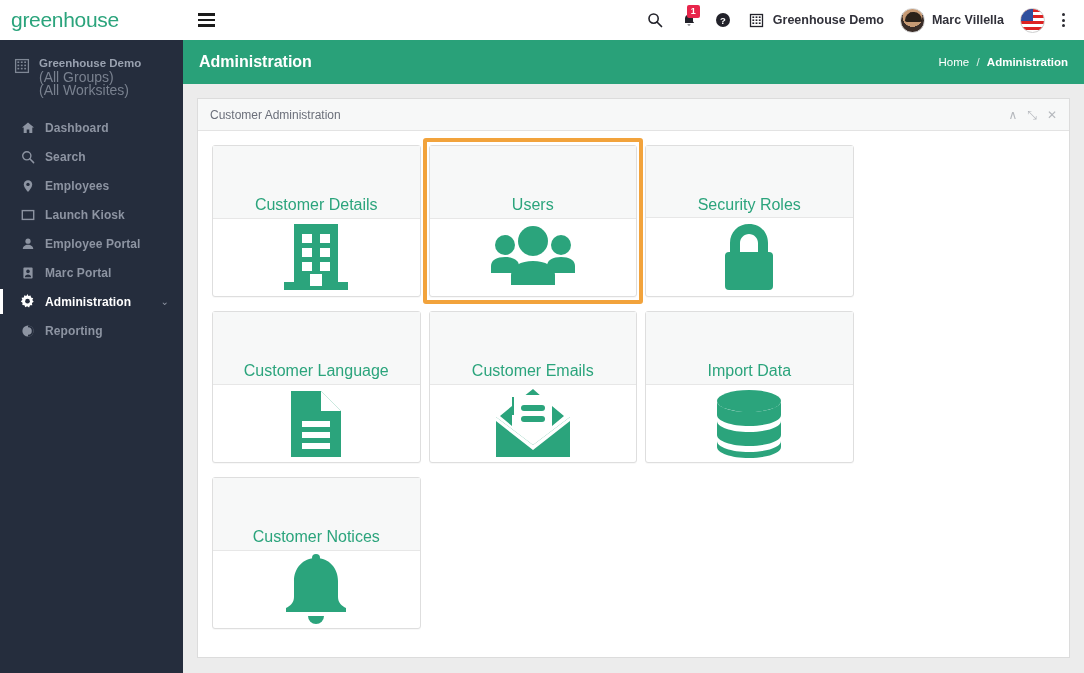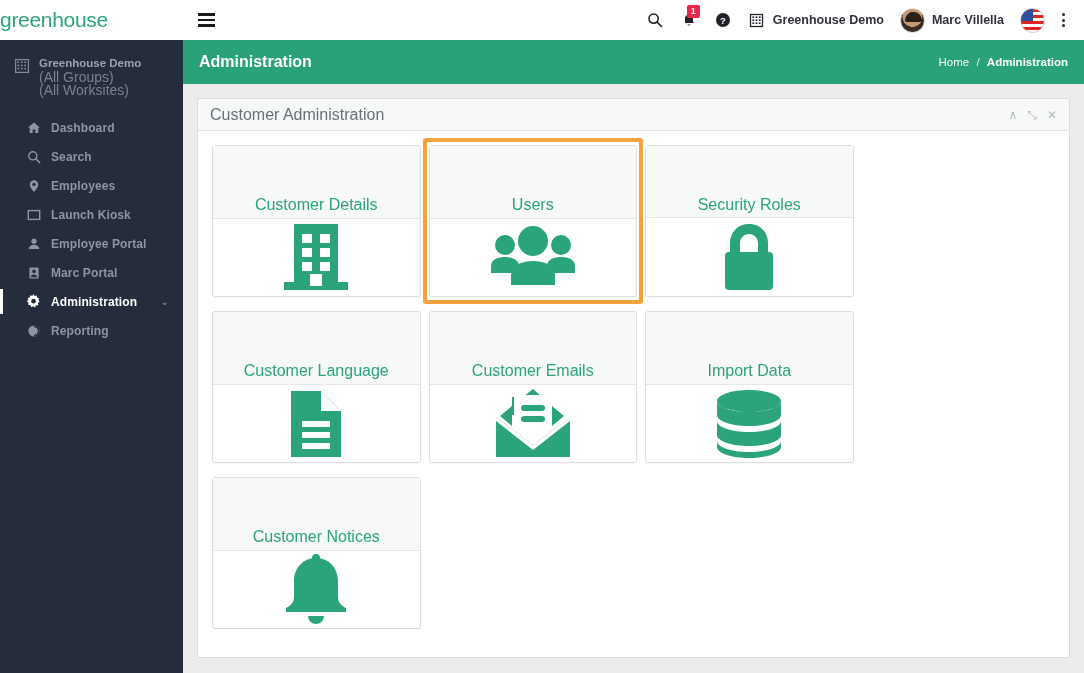--- a/index.html
+++ b/index.html
@@ -12,21 +12,21 @@
 
   
   .topbar {
     position: absolute; top: 0; left: 0;
     width: 1084px; height: 40px;
     background: #ffffff;
     display: flex; align-items: center;
   }
   .logo-wrap {
     width: 183px; height: 32px;
-    display: flex; align-items: center; 
+    display: flex; align-items: center; padding-left: 11px;
   }
   .logo-text {
     font-size: 21px; color: #2BA47C; font-weight: 400;
     letter-spacing: -0.3px;
   }
   .hamburger {
     margin-left: 8px; width: 30px; height: 40px;
     display: flex; flex-direction: column; justify-content: center;
     align-items: center; gap: 3px; cursor: pointer;
   }
@@ -76,21 +76,21 @@
     display: flex; padding: 16px 0 14px 14px; gap: 9px; cursor: pointer;
   }
   .company-icon { width: 16px; flex: 0 0 16px; margin-top: 2px; }
   .company-txt { display: flex; flex-direction: column; }
   .company-name { font-size: 11.5px; color: #9aa2b0; font-weight: bold; line-height: 15px; }
   .company-sub { font-size: 14px; color: #79818f; line-height: 13px; }
 
   .nav { margin-top: 2px; }
   .nav-item {
     display: flex; align-items: center; height: 29px;
-    padding-left: 26px; gap: 10px; cursor: pointer; position: relative;
+    padding-left: 20px; gap: 10px; cursor: pointer; position: relative;
   }
   .nav-item .ni-icon { width: 15px; flex: 0 0 15px; display: flex; align-items: center; justify-content: center; }
   .nav-item .ni-label { font-size: 12px; color: #8d94a2; font-weight: bold; letter-spacing: 0.1px; }
   .nav-item.active .ni-label { color: #ffffff; }
   .nav-item.active::before {
     content: ""; position: absolute; left: 0; top: 2px; bottom: 2px; width: 3px; background: #ffffff;
   }
   .chevron { margin-left: auto; margin-right: 14px; color: #8d94a2; font-size: 10px; }
 
   
@@ -112,21 +112,21 @@
   .panel {
     margin: 14px 14px 0 14px;
     background: #ffffff;
     border: 1px solid #dcdcdc;
     height: 560px;
   }
   .panel-head {
     height: 32px; background: #F7F8F8; border-bottom: 1px solid #e3e3e3;
     display: flex; align-items: center; padding: 0 12px;
   }
-  .panel-title { font-size: 16px; color: #6b6f7a; text-align: right; }
+  .panel-title { font-size: 12px; color: #6b6f7a; text-align: right; }
   .panel-ctrls { margin-left: auto; display: flex; align-items: center; gap: 10px; }
   .pc { color: #b5b8bd; font-size: 12px; cursor: pointer; line-height: 1; }
 
   .tiles { padding: 14px 14px 0 14px; display: flex; flex-wrap: wrap; gap: 0; }
   .tile-slot { width: 216.5px; padding: 0 8px 14px 0; position: relative; }
   .tile {
     border: 1px solid #dedede; border-radius: 3px;
     background: #ffffff; height: 152px; cursor: pointer;
     display: flex; flex-direction: column;
     box-shadow: 0 1px 1px rgba(0,0,0,0.03);

